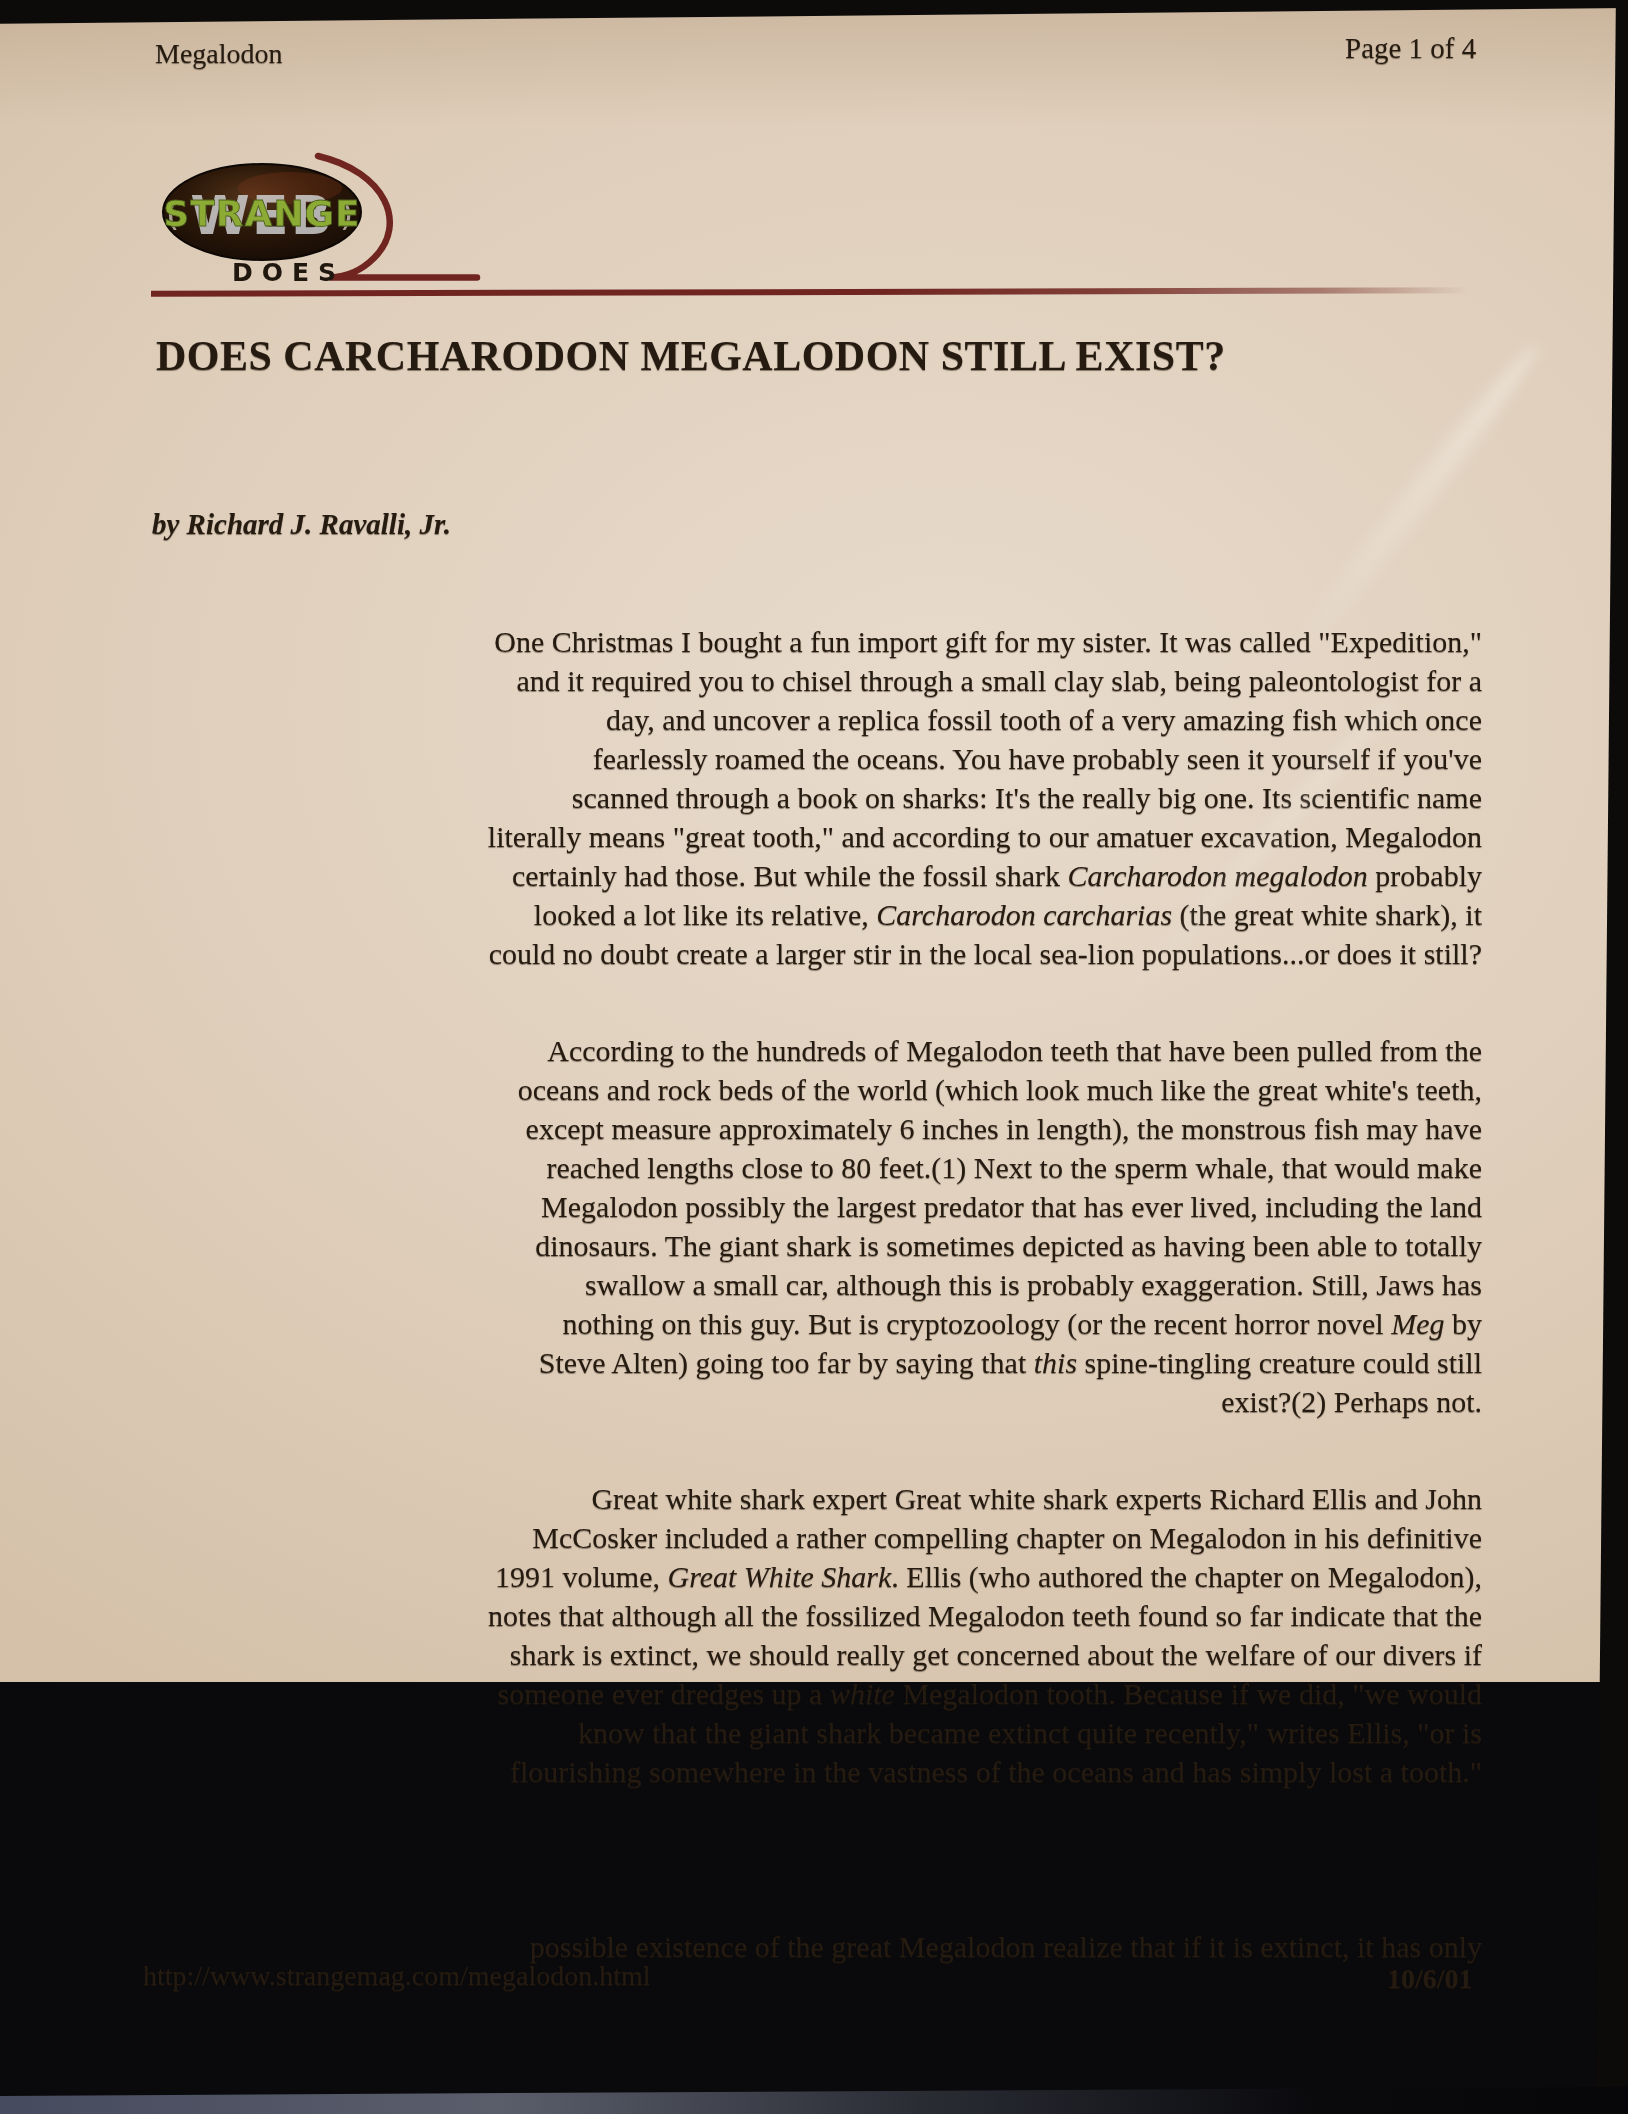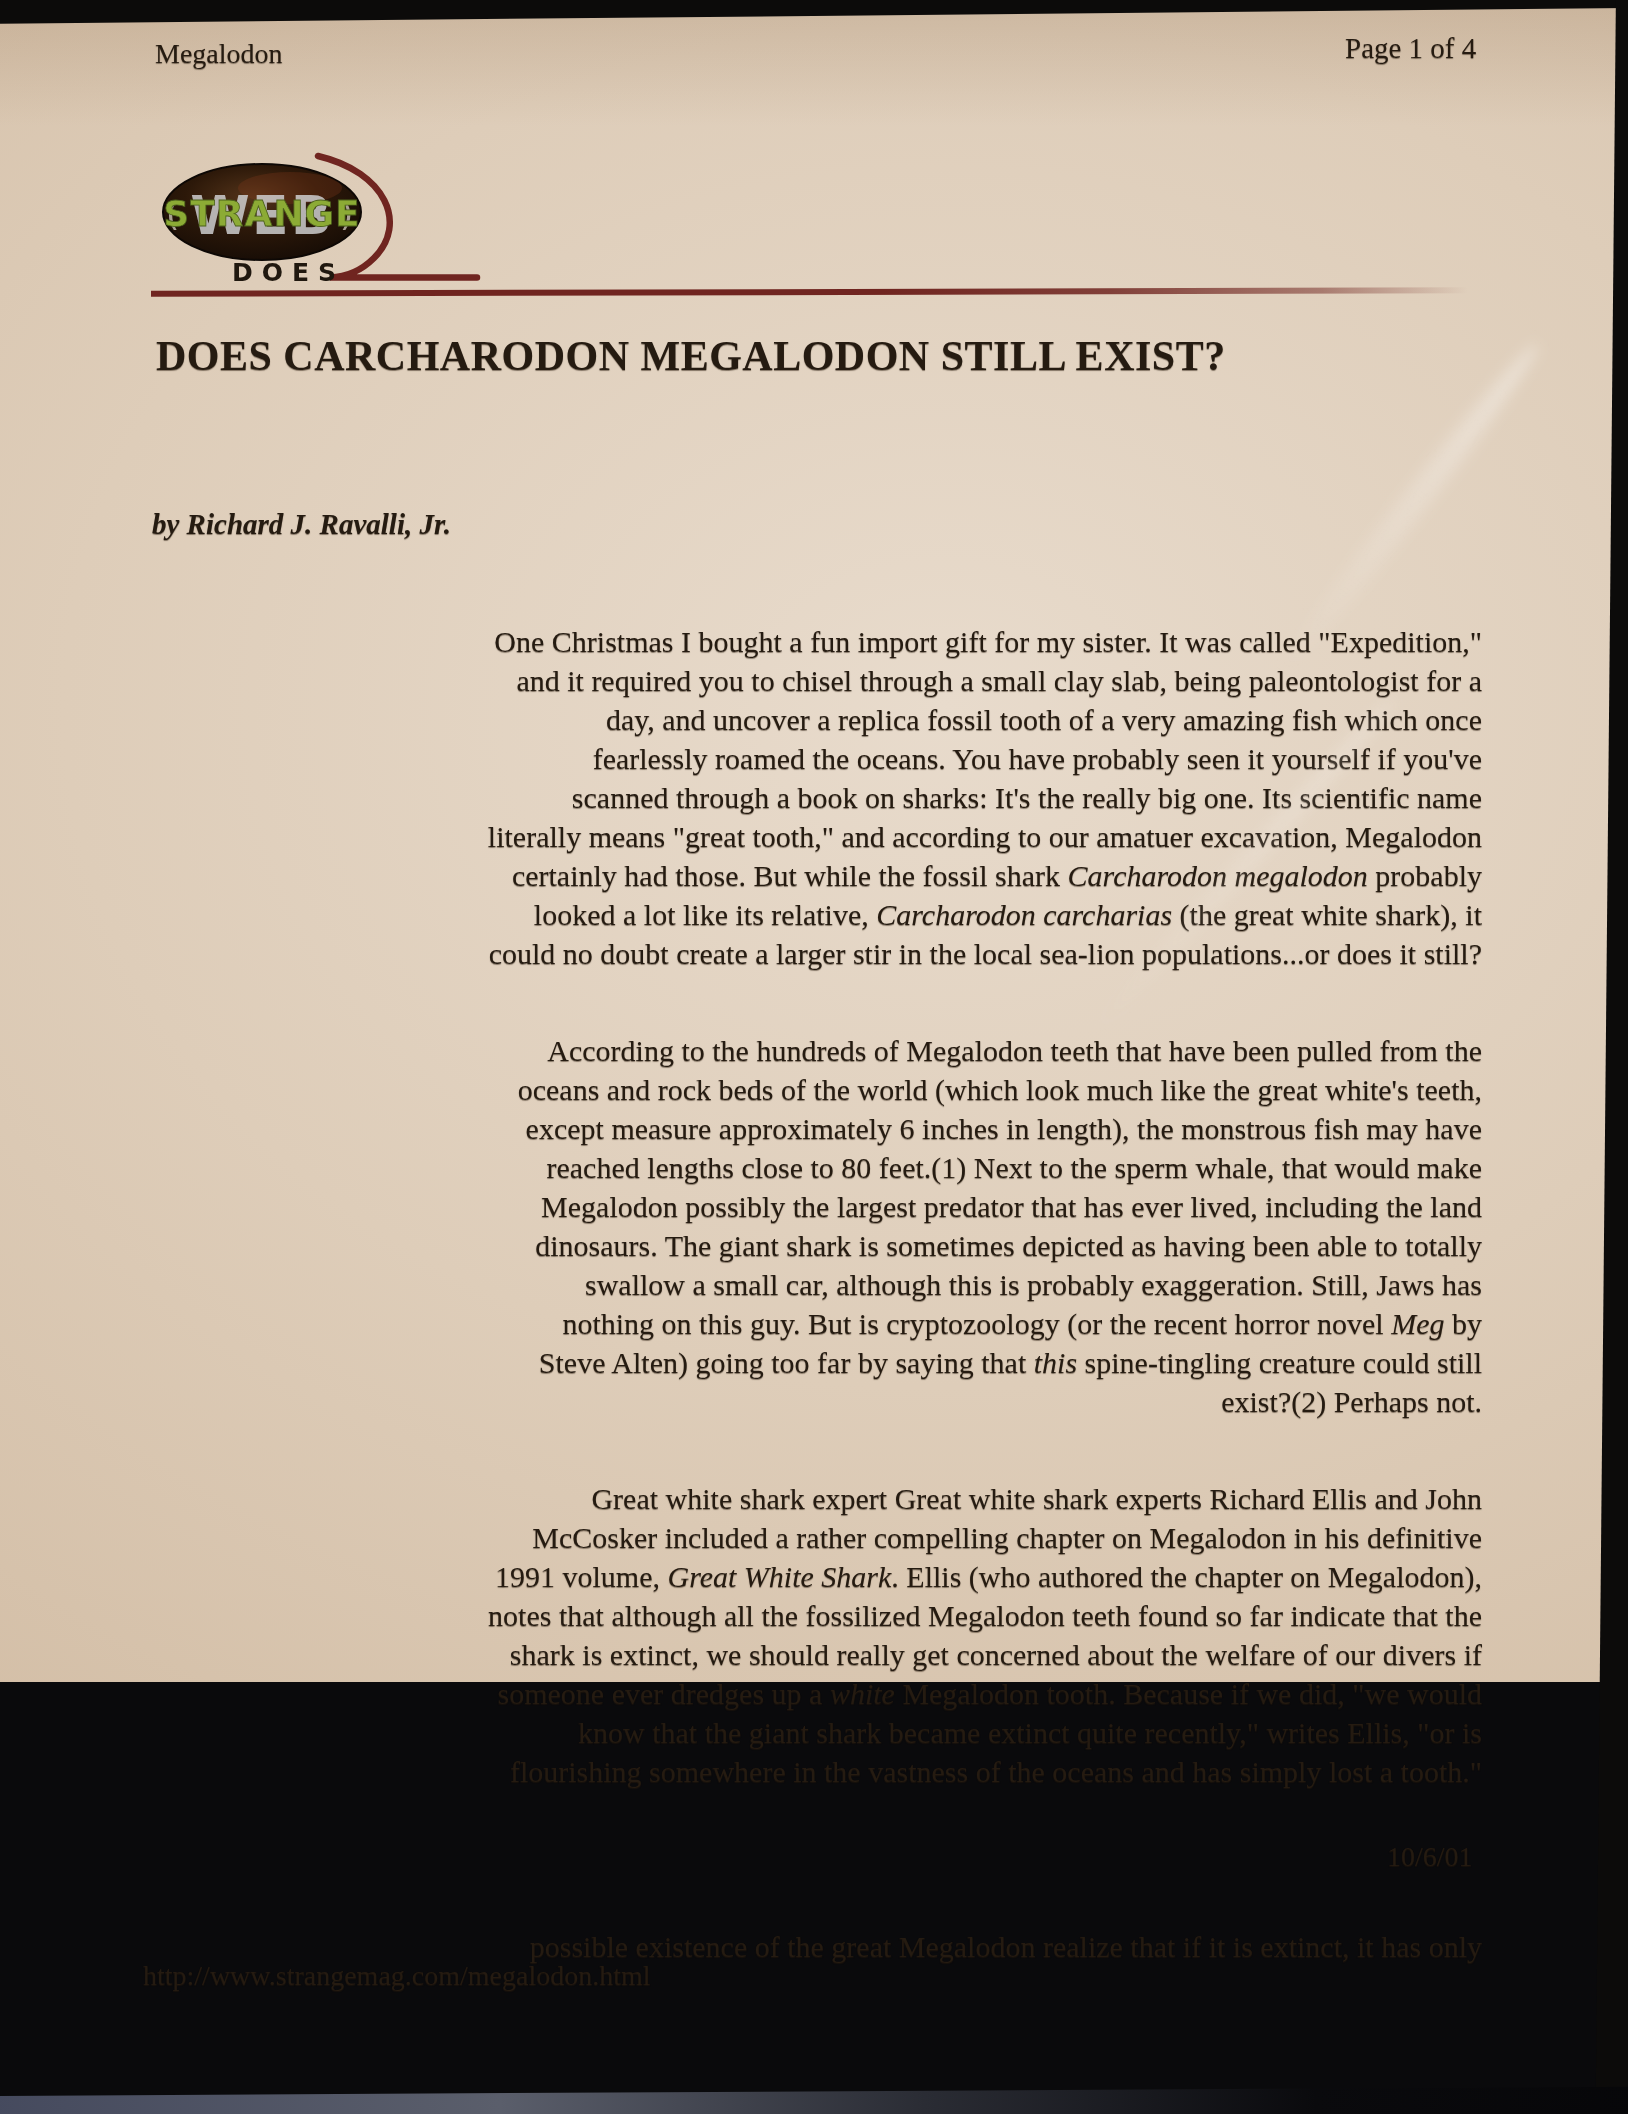--- a/index.html
+++ b/index.html
@@ -61,21 +61,21 @@
     position:absolute;left:152px;top:508px;
     font-size:29px;font-weight:bold;font-style:italic;
   }
   .article-body{
     position:absolute;left:152px;top:622px;width:1330px;
   }
   .article-body p{
     margin:0 0 58px 0;font-size:30px;line-height:39px;white-space:nowrap;text-align:right;
   }
   .ftr-url{position:absolute;left:143px;top:1960px;font-size:28px;}
-  .ftr-date{position:absolute;left:1387px;top:1841px;font-size:28px;}
+  .ftr-date{position:absolute;left:1387px;top:1963px;font-size:28px;font-weight:bold;}
 </style>
 </head>
 <body>
 
 <div class="paper">
 
   <div class="hdr-left ink">Megalodon</div>
   <div class="hdr-right ink">Page 1 of 4</div>
 
   <svg class="logo-svg" viewBox="0 0 440 165">

